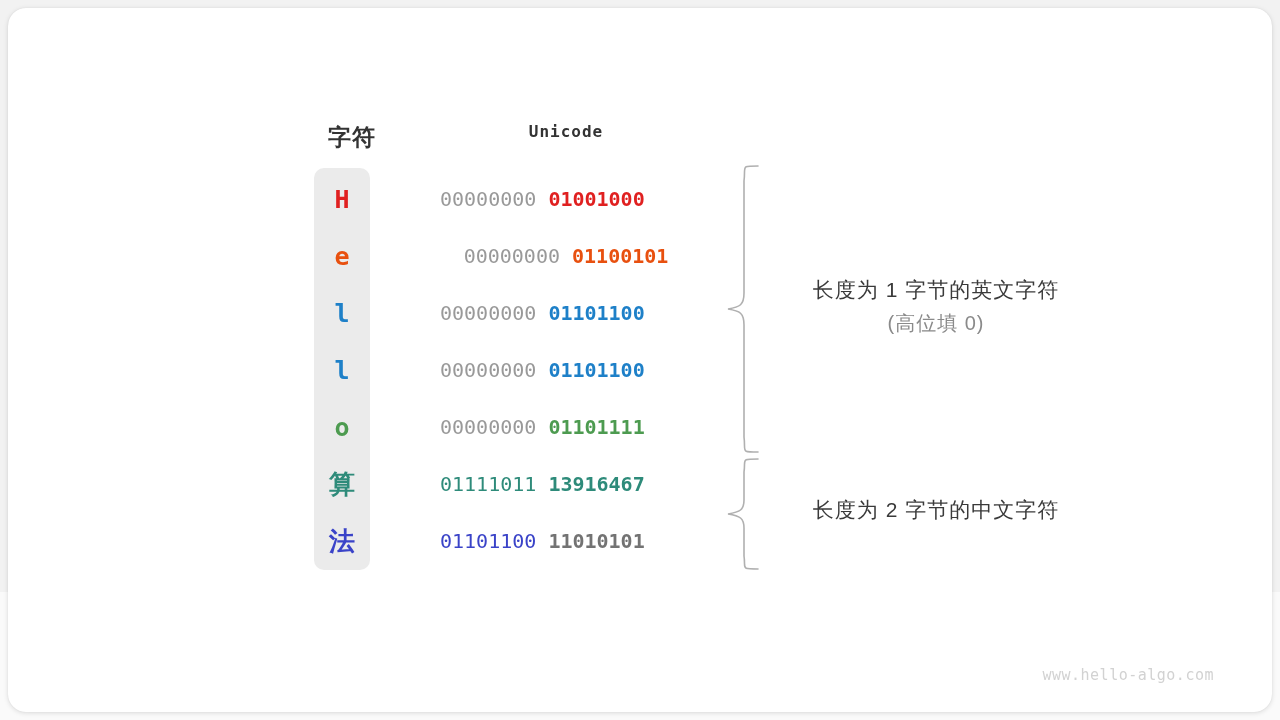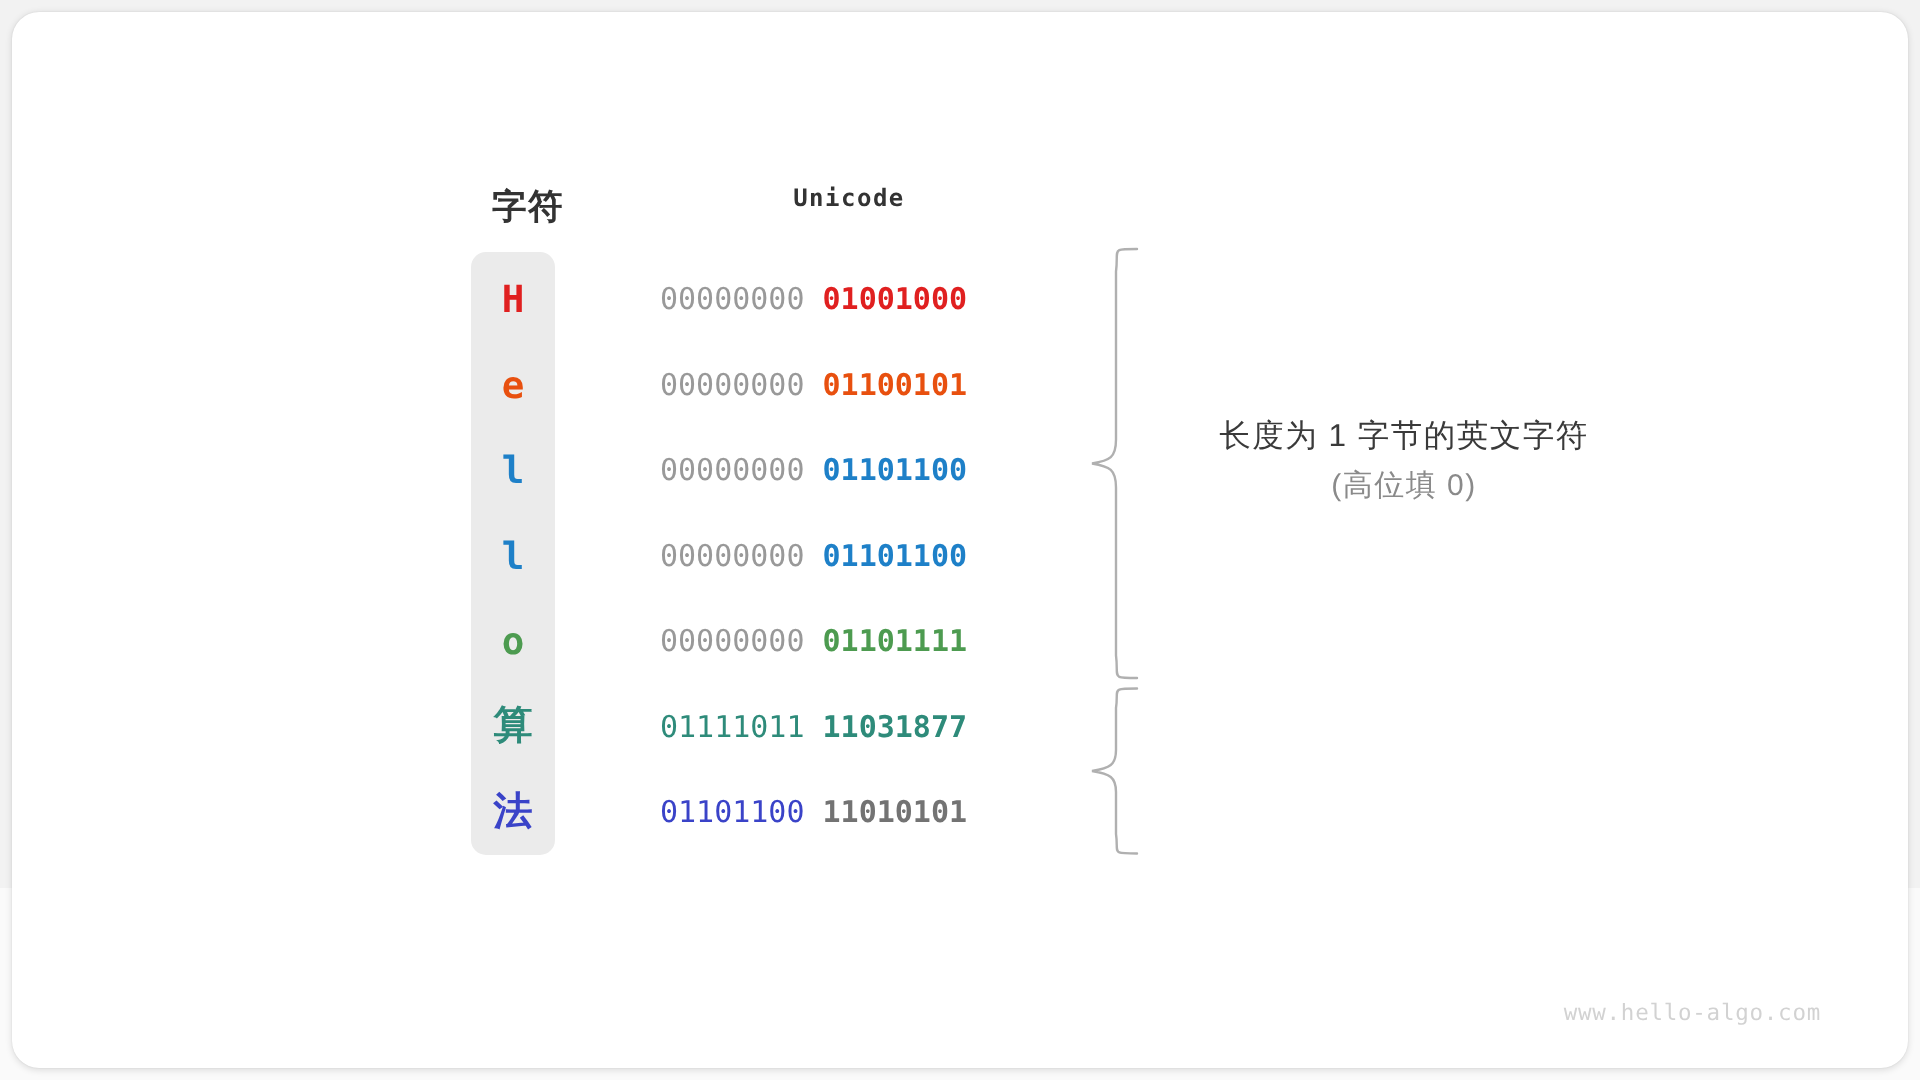--- a/index.html
+++ b/index.html
@@ -141,29 +141,29 @@
 
     <div class="hdr-char">字符</div>
     <div class="hdr-unicode">Unicode</div>
 
     <div class="char-pill"></div>
 
     <div id="rows-host">
         <div class="char-cell" style="top: 163px; color: rgb(224, 32, 32);">H</div>
         <div class="bin-row" style="top: 163px;"><span class="byte-hi">00000000</span><span> </span><span class="byte-lo" style="color: rgb(224, 32, 32);">01001000</span></div>
         <div class="char-cell" style="top: 220px; color: rgb(232, 80, 15);">e</div>
-        <div class="bin-row" style="top: 220px;"><span class="byte-hi">00000000</span><span> </span><span class="byte-lo" style="color: rgb(232, 80, 15);">01100101</span></div>
+        <div class="bin-row" style="top: 220px; text-align: center;"><span class="byte-hi">00000000</span><span> </span><span class="byte-lo" style="color: rgb(232, 80, 15);">01100101</span></div>
         <div class="char-cell" style="top: 277px; color: rgb(30, 128, 200);">l</div>
         <div class="bin-row" style="top: 277px;"><span class="byte-hi">00000000</span><span> </span><span class="byte-lo" style="color: rgb(30, 128, 200);">01101100</span></div>
         <div class="char-cell" style="top: 334px; color: rgb(30, 128, 200);">l</div>
         <div class="bin-row" style="top: 334px;"><span class="byte-hi">00000000</span><span> </span><span class="byte-lo" style="color: rgb(30, 128, 200);">01101100</span></div>
         <div class="char-cell" style="top: 391px; color: rgb(77, 155, 80);">o</div>
         <div class="bin-row" style="top: 391px;"><span class="byte-hi">00000000</span><span> </span><span class="byte-lo" style="color: rgb(77, 155, 80);">01101111</span></div>
         <div class="char-cell cjk" style="top: 448px; color: rgb(46, 139, 122);">算</div>
-        <div class="bin-row" style="top: 448px;"><span class="byte-hi strong" style="color: rgb(46, 139, 122);">01111011</span><span> </span><span class="byte-lo" style="color: rgb(46, 139, 122);">11031877</span></div>
+        <div class="bin-row" style="top: 448px;"><span class="byte-hi strong" style="color: rgb(46, 139, 122);">01111011</span><span> </span><span class="byte-lo" style="color: rgb(46, 139, 122);">13916467</span></div>
         <div class="char-cell cjk" style="top: 505px; color: rgb(58, 67, 200);">法</div>
         <div class="bin-row" style="top: 505px;"><span class="byte-hi strong" style="color: rgb(58, 67, 200);">01101100</span><span> </span><span class="byte-lo" style="color: #737373;">11010101</span></div>
       </div>
 
     <svg class="brace" style="left:714px; top:155px;" width="44" height="292" viewBox="0 0 44 292">
       <path d="M 36 3
                C 18 3, 24 3, 22 18
                L 22 130
                C 22 142, 18 144, 6 146
                C 18 148, 22 150, 22 162
@@ -179,17 +179,20 @@
                C 18 60, 22 62, 22 72
                L 22 100
                C 24 113, 18 113, 36 113" fill="none" stroke="#b0b0b0" stroke-width="1.6" stroke-linecap="round"></path>
     </svg>
 
     <div class="annot" style="left:778px; top:268px; width:300px;">
       <div class="annot-main">长度为 1 字节的英文字符</div>
       <div class="annot-sub">(高位填 0)</div>
     </div>
 
+    <div class="annot" style="left:778px; top:488px; width:300px;">
+      <div class="annot-main">长度为 2 字节的中文字符</div>
+    </div>
 
     <div class="watermark">www.hello-algo.com</div>
 
   </div>
 </div>
 
 </body></html>

